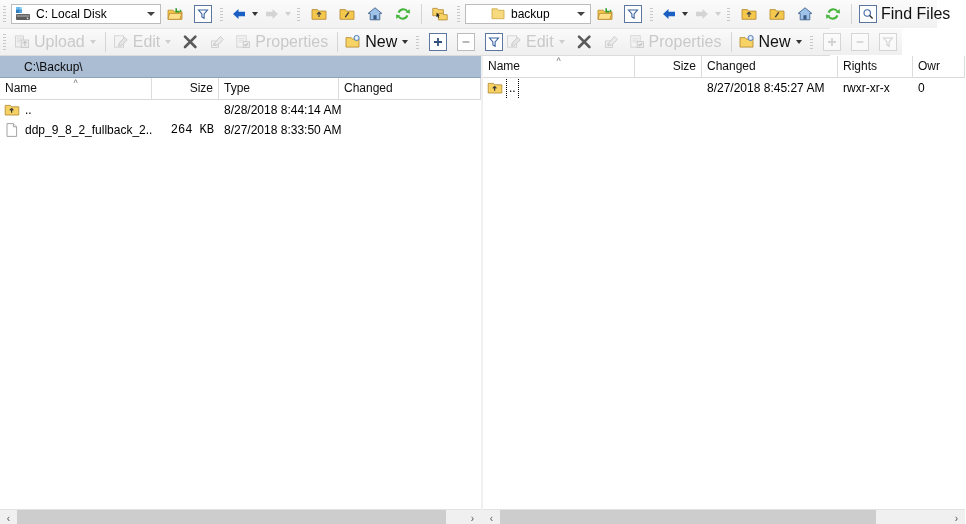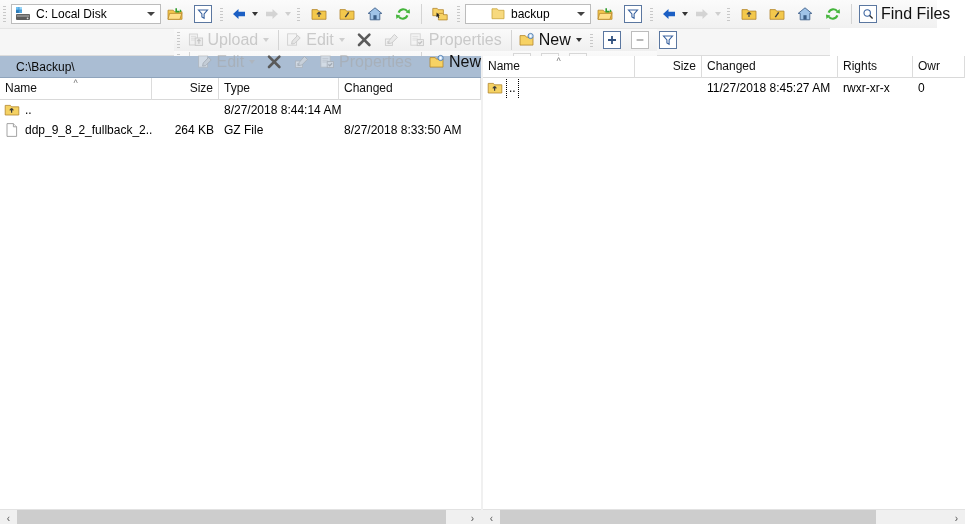--- a/index.html
+++ b/index.html
@@ -23,21 +23,21 @@
     align-items: center;
   }
   .toolbar-half {
     display: flex;
     align-items: center;
     height: 28px;
     width: 483px;
     box-sizing: border-box;
     background: linear-gradient(#fbfbfb, #f1f1f1);
   }
-  .toolbar-row2 { height: 26px; border-bottom: 1px solid #dcdcdc; flex-direction: column; }
+  .toolbar-row2 { height: 26px; border-bottom: 1px solid #dcdcdc; }
   .toolbar-row2 .toolbar-half { height: 26px; background: linear-gradient(#fafafa, #efefef); }
 
   .grip {
     width: 7px; height: 20px; margin: 0 2px 0 2px;
     background-image: repeating-linear-gradient(to bottom, #c8c8c8 0 1px, transparent 1px 3px);
     background-size: 3px 20px; background-repeat: no-repeat;
     background-position: 1px 2px;
     flex: 0 0 auto;
   }
   .grip.short { height: 16px; background-size: 3px 16px; }
@@ -95,21 +95,21 @@
   .pane {
     width: 483px; box-sizing: border-box;
     display: flex; flex-direction: column;
     background: #ffffff;
   }
   .pane.left { border-right: 2px solid #f0f0f0; }
   .pathbar {
     height: 22px; line-height: 22px;
     background: #aabdd3;
     border-bottom: 1px solid #8fa4bc;
-    padding-left: 16px;
+    padding-left: 24px;
     font-size: 12px; color: #0a0a0a;
     box-sizing: border-box;
     white-space: nowrap; overflow: hidden;
   }
 
   .headrow {
     display: flex; height: 22px;
     background: #ffffff;
     border-bottom: 1px solid #d9d9d9;
     box-sizing: border-box;
@@ -137,21 +137,21 @@
   .row { display: flex; height: 20px; }
   .cell {
     box-sizing: border-box;
     height: 20px; line-height: 19px;
     padding: 0 5px;
     font-size: 12px;
     overflow: hidden; white-space: nowrap;
     flex: 0 0 auto;
     display: flex; align-items: center;
   }
-  .cell.num { justify-content: flex-end; }
+  .cell.num { justify-content: flex-end; font-family: Liberation Mono, monospace; }
   .cell.name { padding-left: 4px; gap: 5px; }
   .cell.focused-name .nametext {
     outline: 1px dotted #000;
     outline-offset: 1px;
     padding: 0 1px;
   }
 
   
   .ico { width: 16px; height: 16px; flex: 0 0 auto; display: block; }
 
@@ -560,35 +560,34 @@
           <div class="cell name" style="width:152px">
             <span>
               <svg class="ico" viewBox="0 0 16 16">
                 <path d="M1.2 3.4h5.2l1.1 1.4h7.3v8.2H1.2z" fill="#f5d263" stroke="#b2862d" stroke-width="0.8"></path>
                 <path d="M7.6 6.6v4.2M7.6 6.4L5.8 8.3M7.6 6.4l1.8 1.9" stroke="#3a3a3a" stroke-width="1.2" fill="none"></path>
               </svg>
             </span>
             <span class="nametext">..</span>
           </div>
           <div class="cell num" style="width:67px"></div>
-          <div class="cell" style="width:142px">8/27/2018  8:44:14 AM</div>
+          <div class="cell" style="width:142px">8/28/2018  8:44:14 AM</div>
         </div>
 
         <div class="row">
           <div class="cell name" style="width:152px">
             <span>
               <svg class="ico" viewBox="0 0 16 16">
                 <path d="M3 1.6h6.4l3.2 3.2v9.6H3z" fill="#ffffff" stroke="#9a9a9a" stroke-width="0.9"></path>
                 <path d="M9.4 1.6v3.2h3.2" fill="#f0f0f0" stroke="#9a9a9a" stroke-width="0.9"></path>
               </svg>
             </span>
             <span class="nametext">ddp_9_8_2_fullback_2...</span>
           </div>
           <div class="cell num" style="width:67px">264 KB</div>
-          <div class="cell" style="width:120px">GZ File</div>
           <div class="cell" style="width:142px">8/27/2018  8:33:50 AM</div>
         </div>
       </div>
 
       <div class="hscroll">
         <div class="sb-btn">‹</div>
         <div class="sb-track">
           <div class="sb-thumb" style="width:96%"></div>
         </div>
         <div class="sb-btn">›</div>
@@ -613,21 +612,21 @@
           <div class="cell name focused-name" style="width:152px">
             <span>
               <svg class="ico" viewBox="0 0 16 16">
                 <path d="M1.2 3.4h5.2l1.1 1.4h7.3v8.2H1.2z" fill="#f5d263" stroke="#b2862d" stroke-width="0.8"></path>
                 <path d="M7.6 6.6v4.2M7.6 6.4L5.8 8.3M7.6 6.4l1.8 1.9" stroke="#3a3a3a" stroke-width="1.2" fill="none"></path>
               </svg>
             </span>
             <span class="nametext">..</span>
           </div>
           <div class="cell num" style="width:67px"></div>
-          <div class="cell" style="width:136px">11/27/2018  8:45:27 AM</div>
+          <div class="cell" style="width:136px">8/27/2018  8:45:27 AM</div>
           <div class="cell" style="width:75px">rwxr-xr-x</div>
           <div class="cell" style="width:52px">0</div>
         </div>
       </div>
 
       <div class="hscroll">
         <div class="sb-btn">‹</div>
         <div class="sb-track">
           <div class="sb-thumb" style="width:84%"></div>
         </div>

